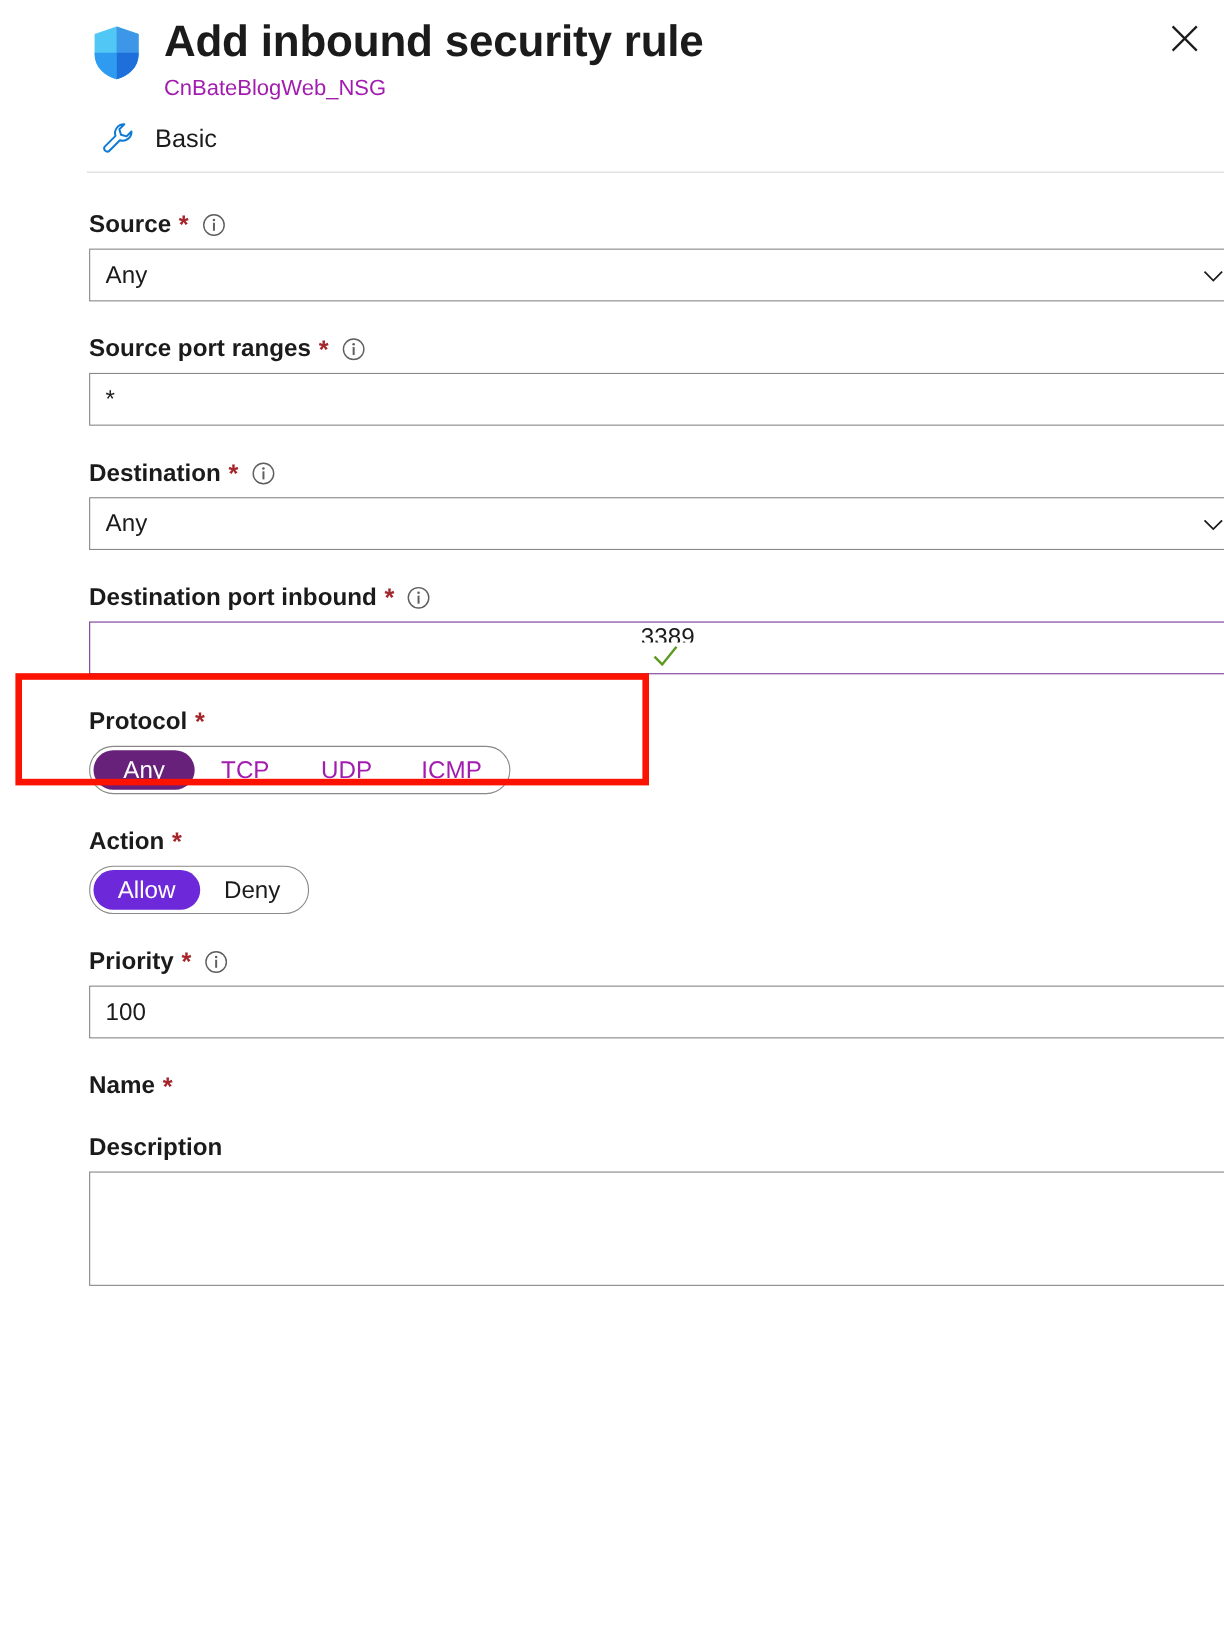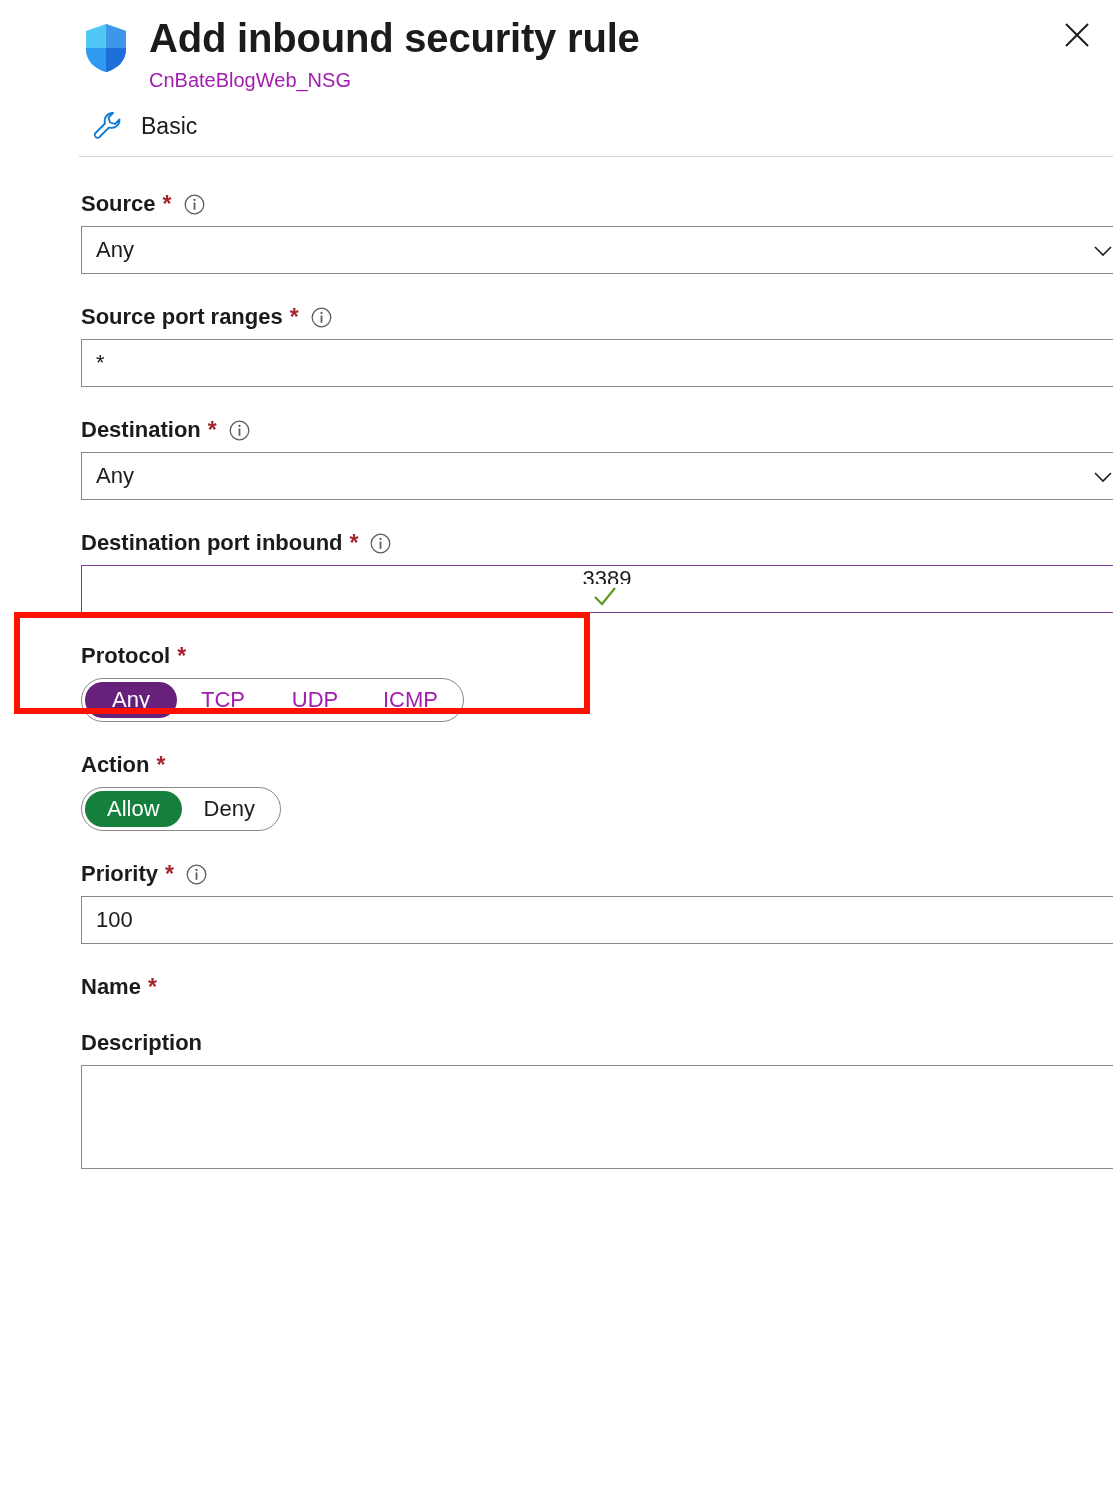--- a/index.html
+++ b/index.html
@@ -160,21 +160,21 @@
     align-items: center;
     justify-content: center;
     font-size: 22px;
     padding: 0 22px;
     cursor: pointer;
     white-space: nowrap;
   }
   .pill.protocol { color: #a21caf; min-width: 92px; }
   .pill.protocol.sel { background: #68217a; color: #ffffff; }
   .pill.action { color: #1b1b1b; min-width: 92px; }
-  .pill.action.sel { background: #15803d; color: #ffffff; }
+  .pill.action.sel { background: #6d28d9; color: #ffffff; }
 
   
   .textarea-box {
     width: 1052px;
     height: 104px;
     border: 1px solid #8a8886;
     background: #ffffff;
   }
 
   

